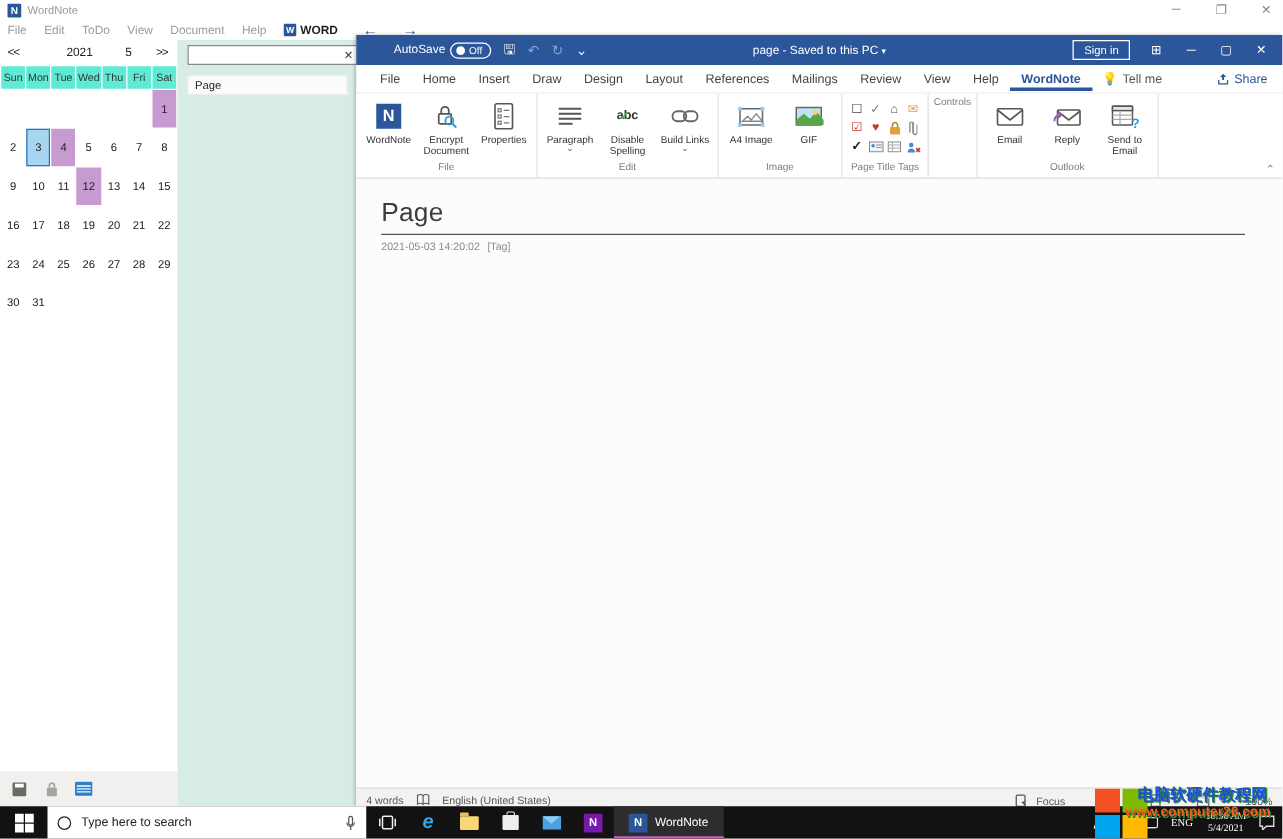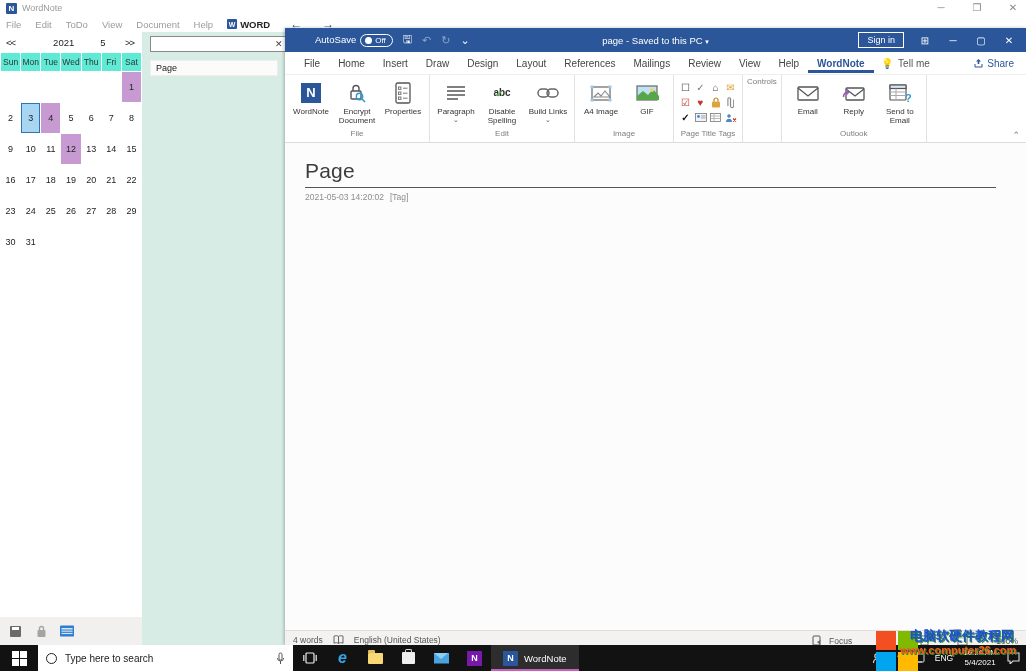--- a/index.html
+++ b/index.html
@@ -97,21 +97,21 @@
   .taskbar { position:absolute; left:0; bottom:0; width:1026px; height:26px; background:#121212; display:flex; align-items:stretch; color:#fff; }
   .tb-start { width:38px; display:flex; align-items:center; justify-content:center; }
   .win-flag { display:grid; grid-template-columns:7px 7px; grid-auto-rows:7px; gap:1px; }
   .win-flag i { background:#fff; }
   .tb-search { width:255px; background:#fff; display:flex; align-items:center; gap:8px; padding:0 8px; color:#111; }
   .tb-search .circ { width:11px; height:11px; border:1.5px solid #222; border-radius:50%; }
   .tb-search .txt { font-size:10px; color:#222; flex:1; }
   .tb-icons { display:flex; align-items:stretch; }
   .tb-ic { width:33px; display:flex; align-items:center; justify-content:center; }
   .tb-app { display:flex; align-items:center; gap:6px; padding:0 12px; background:#2d2d2d; box-shadow:inset 0 -2px 0 #c75fbc; font-size:9.5px; }
-  .tb-tray { margin-left:auto; display:flex; align-items:center; gap:10px; padding-right:6px; font-size:8.5px; }
+  .tb-tray { margin-left:auto; display:flex; align-items:center; gap:10px; padding-right:6px; font-size:8.5px;font-family:Liberation Serif, serif; }
   .tray-time { text-align:center; font-size:8px; line-height:1.25; }
   .edge-e { color:#35a3e8; font-size:16px; font-weight:bold; font-style:italic; }
   .folder { width:15px; height:11px; background:#f8d775; border-radius:1px; position:relative; }
   .folder:before { content:""; position:absolute; top:-3px; left:0; width:7px; height:3px; background:#e8bf56; border-radius:1px 1px 0 0; }
   .mail-env { width:15px; height:11px; background:#4aa3e0; clip-path:polygon(0 0,100% 0,100% 100%,0 100%); position:relative; }
   .mail-env:before { content:""; position:absolute; left:0; top:0; border-left:7.5px solid transparent; border-right:7.5px solid transparent; border-top:6px solid #8fccf3; }
   .nsq { width:15px; height:15px; display:flex; align-items:center; justify-content:center; color:#fff; font-size:9px; font-weight:bold; }
   .store-bag { width:13px; height:12px; background:#efefef; border-radius:1px; position:relative; }
   .store-bag:before { content:""; position:absolute; left:3px; top:-3px; width:5px; height:3px; border:1px solid #ddd; border-bottom:none; border-radius:2px 2px 0 0; }
 

